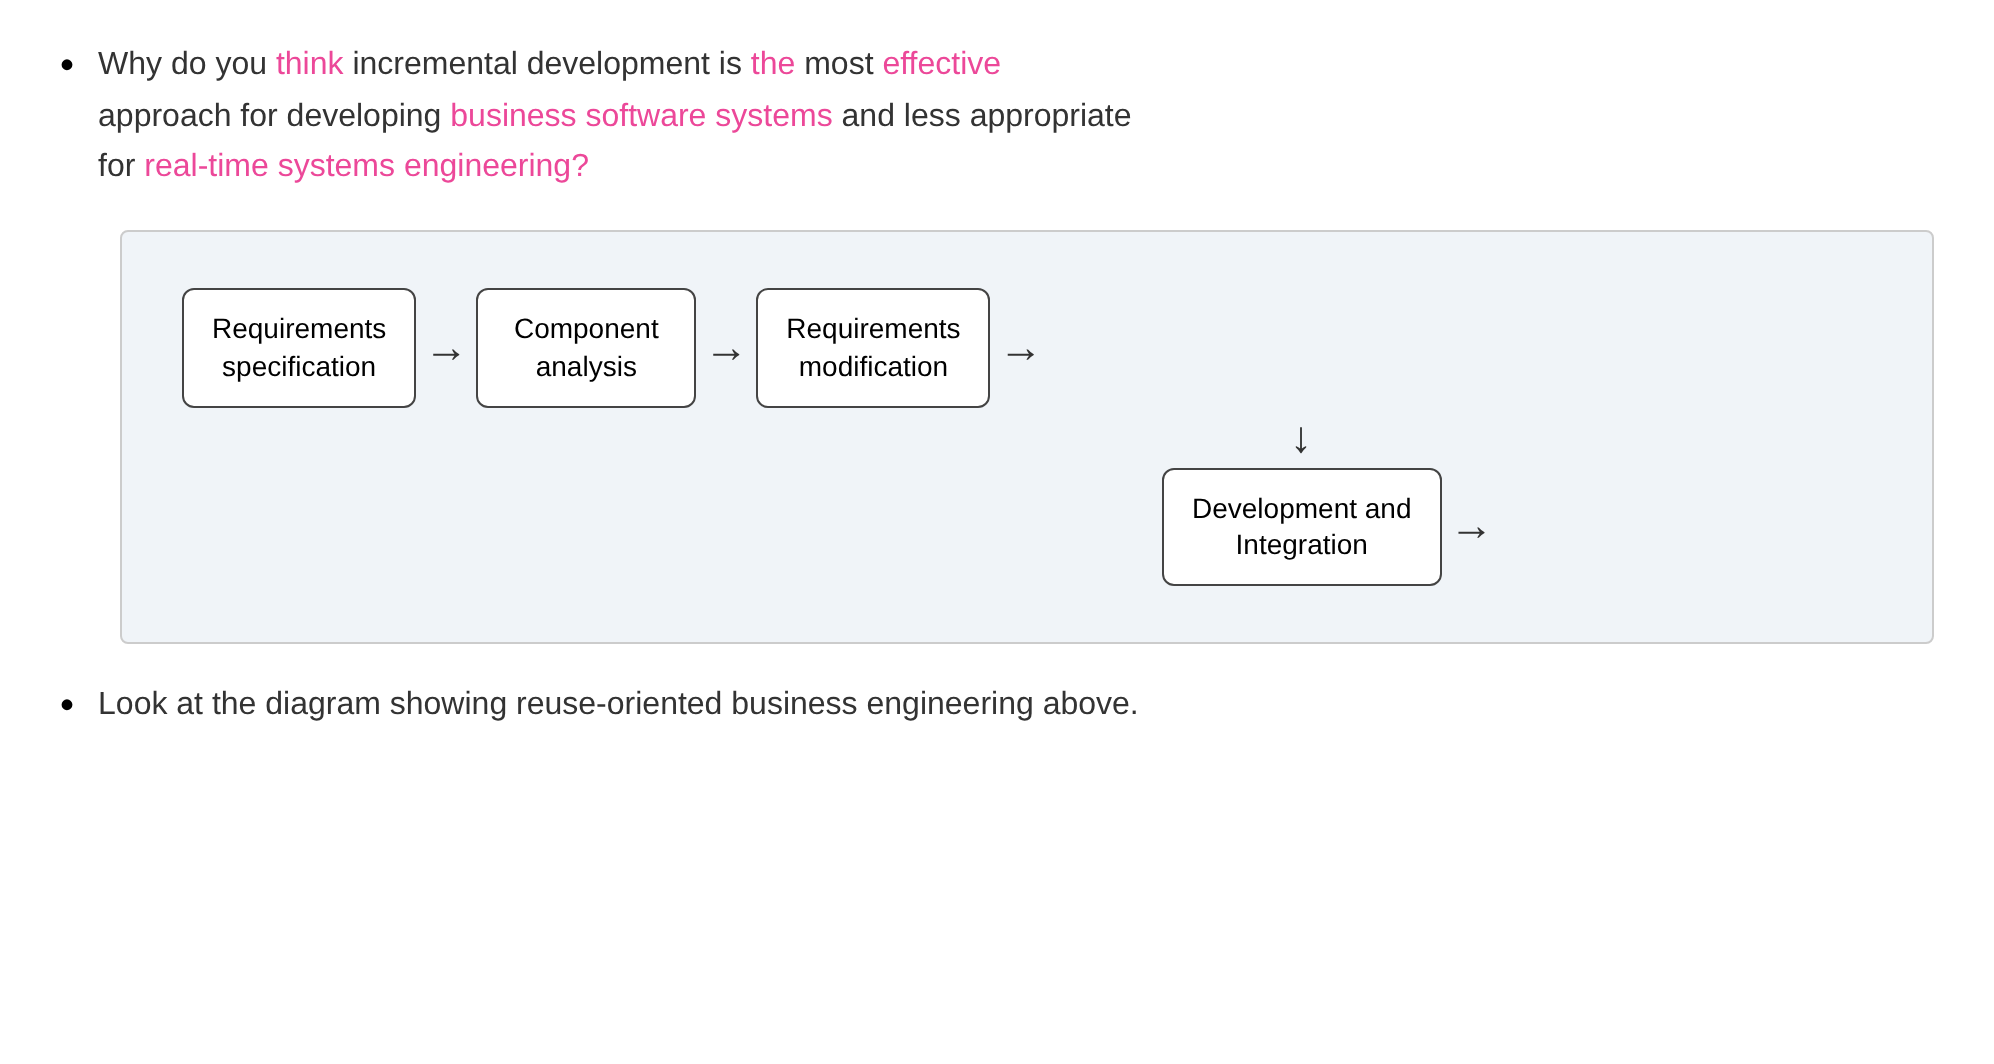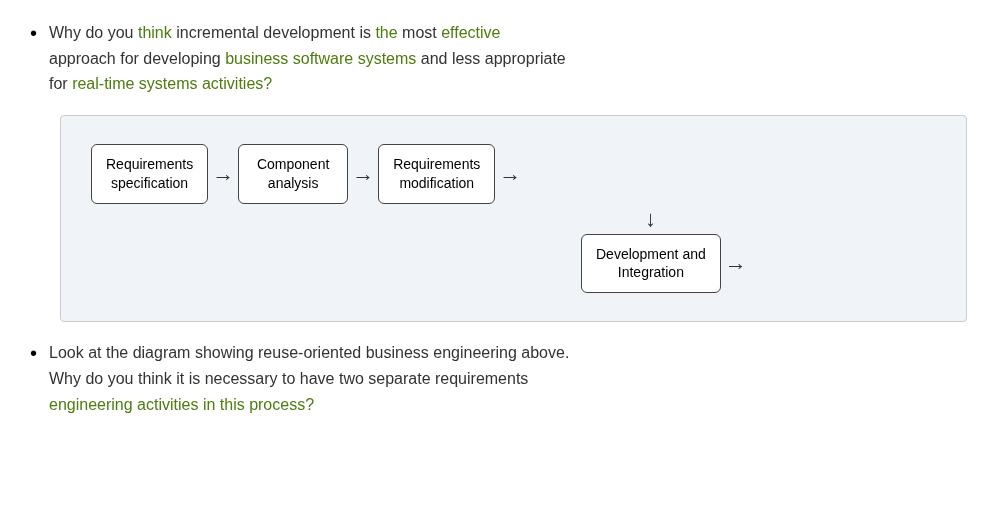--- a/index.html
+++ b/index.html
@@ -32,21 +32,21 @@
     }
 
     .bullet-text {
       text-align: justify;
       line-height: 1.6;
       font-size: 16px;
       color: #333333;
     }
 
     .highlight-blue {
-      color: #4d7c0f;
+      color: #ec4899;
     }
 
     .diagram-container {
       background: #f0f4f8;
       border: 1px solid #cccccc;
       border-radius: 4px;
       padding: 28px 30px;
       margin: 18px 0 18px 30px;
       display: flex;
       flex-direction: column;
@@ -85,21 +85,21 @@
     }
   </style>
 </head>
 <body>
 
 <div class="bullet-section">
   <span class="bullet">•</span>
   <div class="bullet-text">
     Why do you <span class="highlight-blue">think</span> incremental development is <span class="highlight-blue">the</span> most <span class="highlight-blue">effective</span><br>
     approach for developing <span class="highlight-blue">business software systems</span> and less appropriate<br>
-    for <span class="highlight-blue">real-time systems activities?</span>
+    for <span class="highlight-blue">real-time systems engineering?</span>
   </div>
 </div>
 
 <div class="diagram-container">
 
   <div class="diagram-row">
     <div class="diagram-box">
       Requirements<br>specification
     </div>
     <span class="arrow">
@@ -130,16 +130,15 @@
     <span class="arrow">
       <span class="arrow-right"></span>
     </span>
   </div>
 </div>
 
 <div class="bullet-section">
   <span class="bullet">•</span>
   <div class="bullet-text">
     <span>Look at the diagram showing reuse-oriented business engineering above.</span><br>
-    <span>Why do you think it is necessary to have two separate requirements</span><br>
-    <span class="highlight-blue">engineering activities in this process?</span>
+    <br>
   </div>
 </div>
 
 </body></html>

